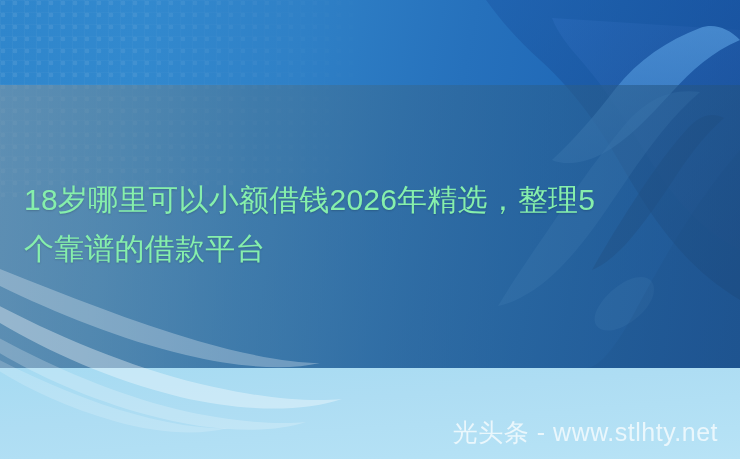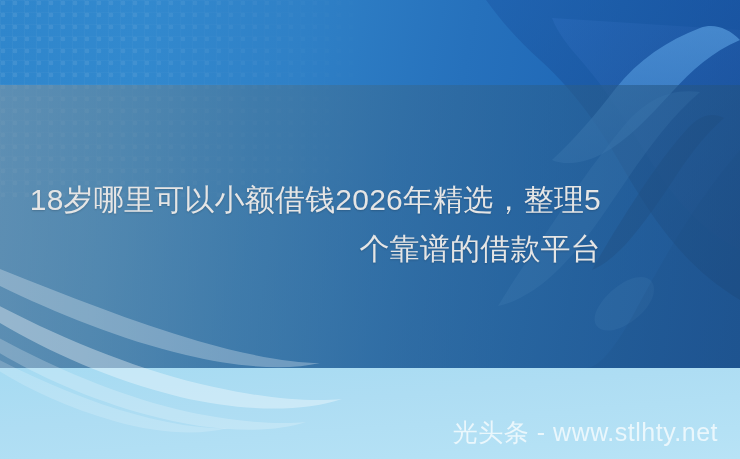--- a/index.html
+++ b/index.html
@@ -125,22 +125,22 @@
         #b4e1f5 80%,
         #b8e3f6 100%);
   }
 
   
   .headline {
     position: absolute;
     left: 0;
     top: 175px;
     width: 625px;
-    text-align: right;
-    color: #e5e5e5;
+    text-align: left;
+    color: #86efac;
     font-size: 30px;
     line-height: 49px;
     font-weight: 400;
     letter-spacing: 0.2px;
     text-shadow: 0 1px 2px rgba(0,0,0,0.18);
     white-space: pre-line;
     padding: 0 24px;
     box-sizing: border-box;
   }
 

